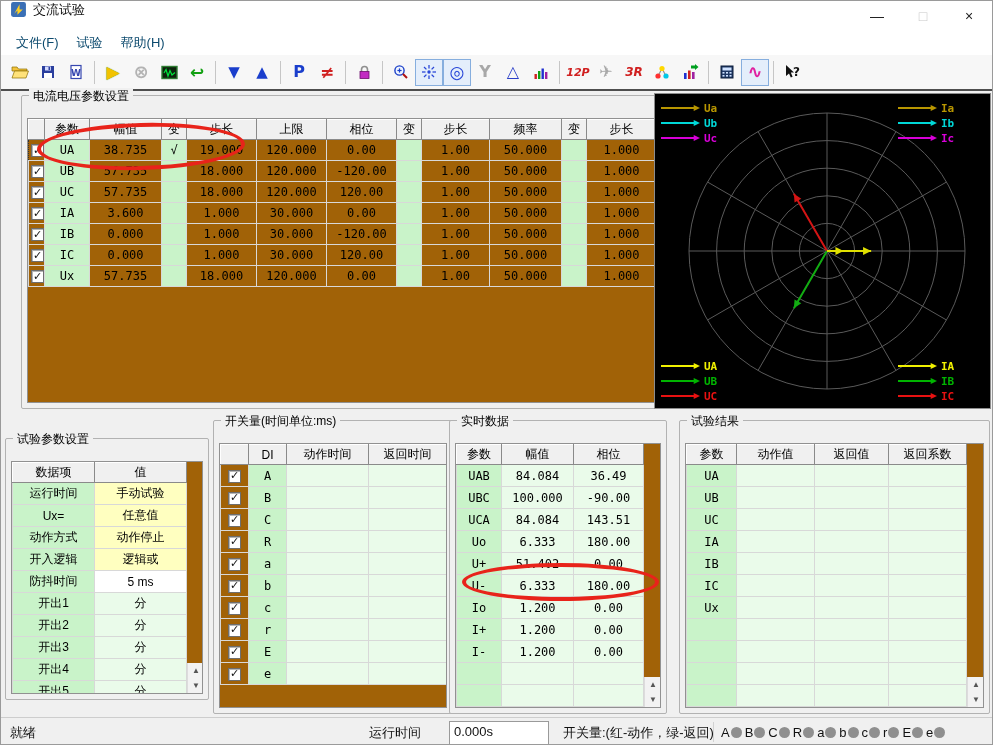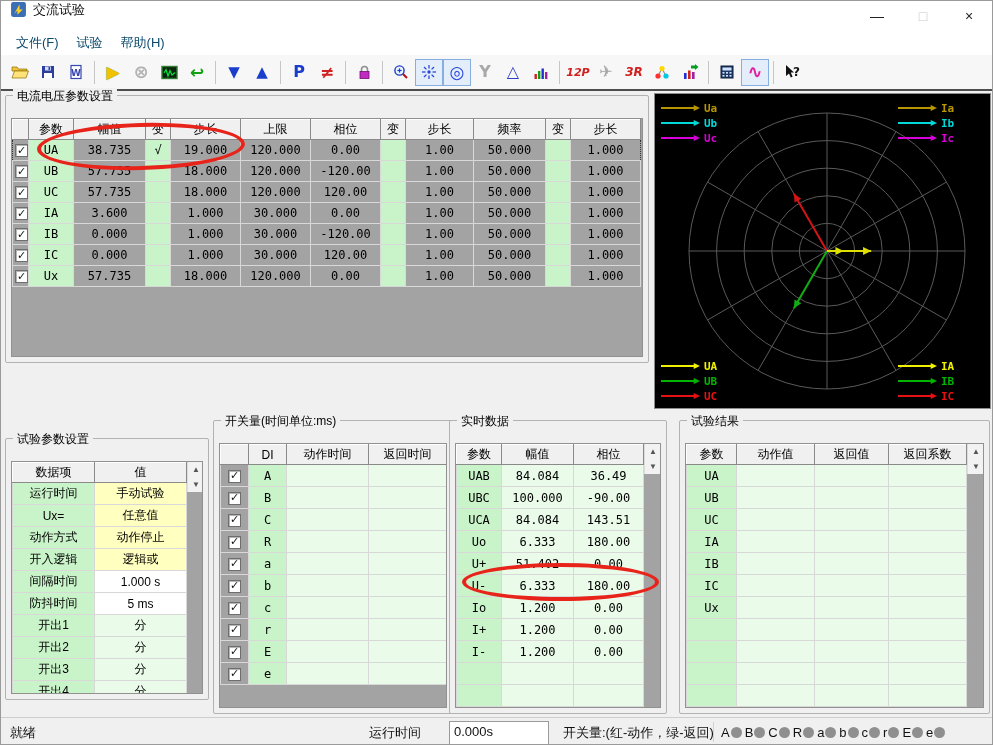--- a/index.html
+++ b/index.html
@@ -21,21 +21,21 @@
   
   .toolbar{position:absolute;left:0;top:54px;width:100%;height:36px;background:#f7f7f7;border-bottom:2px solid #4e4e4e;display:flex;align-items:center;padding-left:5px}
   .tbtn{width:28px;height:27px;display:flex;align-items:center;justify-content:center;border:1px solid transparent}
   .tbtn.pressed{background:#e4eefb;border:1px solid #86aede}
   .tsep{width:1px;height:23px;background:#c6c6c6;margin:0 4px}
   .tg{font-family:"DejaVu Sans",sans-serif;font-weight:bold;line-height:1}
 
   
   .gbox{position:absolute;border:1px solid #b2b2b2;border-radius:2px;background:var(--window-bg,#f0f0f0)}
   .gtitle{position:absolute;top:-8px;left:7px;background:var(--window-bg,#f0f0f0);padding:0 4px;font-size:12px;color:#000}
-  .twrap{position:absolute;left:5px;right:5px;top:22px;bottom:5px;background:#a3a3a3;border:1px solid #919191;overflow:hidden;display:flex;align-items:flex-start}
+  .twrap{position:absolute;left:5px;right:5px;top:22px;bottom:5px;background:#a16207;border:1px solid #919191;overflow:hidden;display:flex;align-items:flex-end}
   .dtable{border-collapse:collapse;table-layout:fixed;align-self:flex-start}
   .dtable th{background:var(--header-bg,#f0f0f0);border:1px solid #8a8a8a;border-top-color:#fff;border-left-color:#fff;font-weight:normal;font-size:12px;height:20px;padding:0;overflow:hidden;white-space:nowrap}
   .dtable td{border:1px solid var(--grid-line,#d8d8d8);font-size:12px;text-align:center;height:21px;padding:0 2px;overflow:hidden;white-space:nowrap;font-family:"DejaVu Sans Mono","Liberation Mono",monospace}
   .bt td{height:22px}
   td.g{background:var(--green-cell,#c9f3c9)}
   td.pg{background:var(--pale-green-cell,#eafbea)}
   td.y{background:var(--yellow-cell,#ffffc0)}
   td.w{background:#fff}
   td.cn{font-family:"Liberation Sans",sans-serif}
   tr.sel td{border-top:1px dotted #333;border-bottom:1px dotted #333}
@@ -234,21 +234,21 @@
       </span>
     <span class="tsep"></span>
     <span class="tbtn">
         <svg width="17" height="16" viewBox="0 0 17 16">
           <polygon points="2,1 2,12 5,9.4 6.8,13.6 8.6,12.7 6.8,8.6 10,8.6" fill="#111"></polygon>
           <text x="12.5" y="12" font-size="12" font-weight="bold" fill="#111" text-anchor="middle" font-family="DejaVu Sans">?</text>
         </svg>
       </span>
   </div>
 
-  <div class="gbox" style="left:4px;top:94px;width:644px;height:268px">
+  <div class="gbox" style="left:20px;top:94px;width:644px;height:314px">
     <span class="gtitle">电流电压参数设置</span>
     <div class="twrap">
       <table class="dtable" style="width:628px">
         <colgroup>
             <col style="width:16px">
             <col style="width:45px">
             <col style="width:72px">
             <col style="width:25px">
             <col style="width:70px">
             <col style="width:70px">
@@ -496,24 +496,20 @@
             <tr>
               <td class="g cn">动作方式</td>
               <td class="cn y">动作停止</td>
             </tr>
 
             <tr>
               <td class="g cn">开入逻辑</td>
               <td class="cn y">逻辑或</td>
             </tr>
 
-            <tr>
-              <td class="g cn">间隔时间</td>
-              <td class="cn w">1.000 s</td>
-            </tr>
 
             <tr>
               <td class="g cn">防抖时间</td>
               <td class="cn w">5 ms</td>
             </tr>
 
             <tr>
               <td class="g cn">开出1</td>
               <td class="cn pg">分</td>
             </tr>

